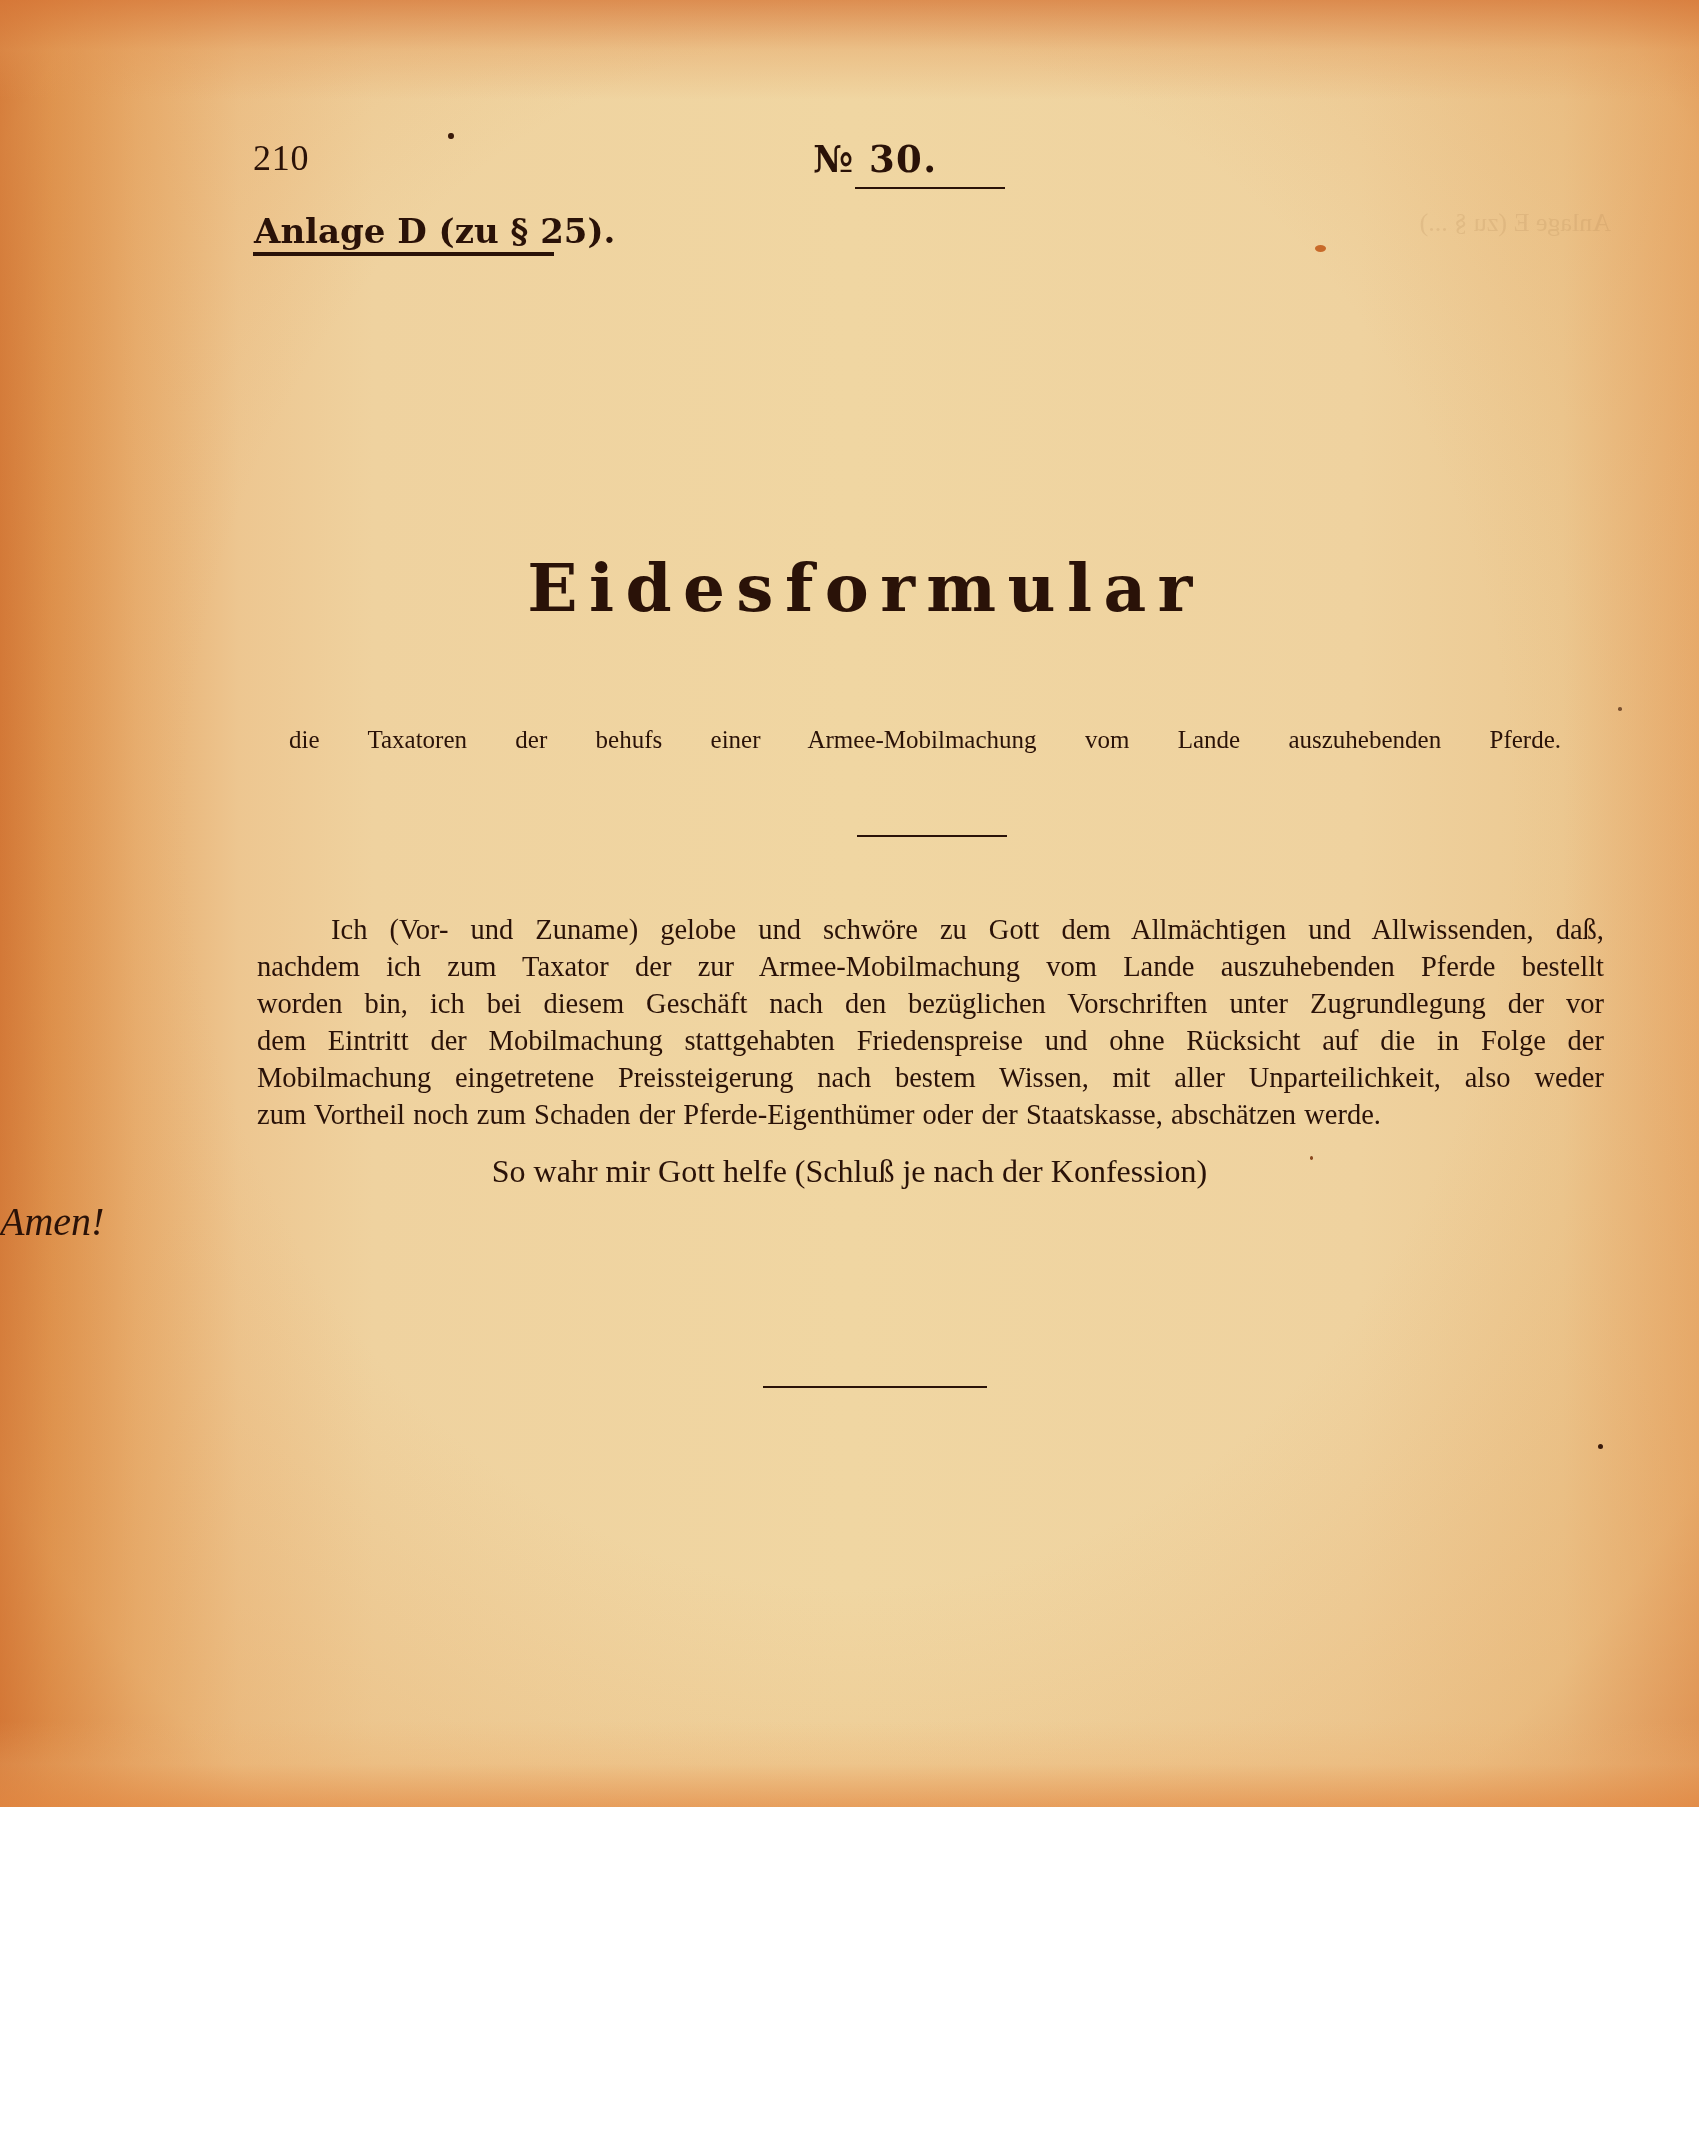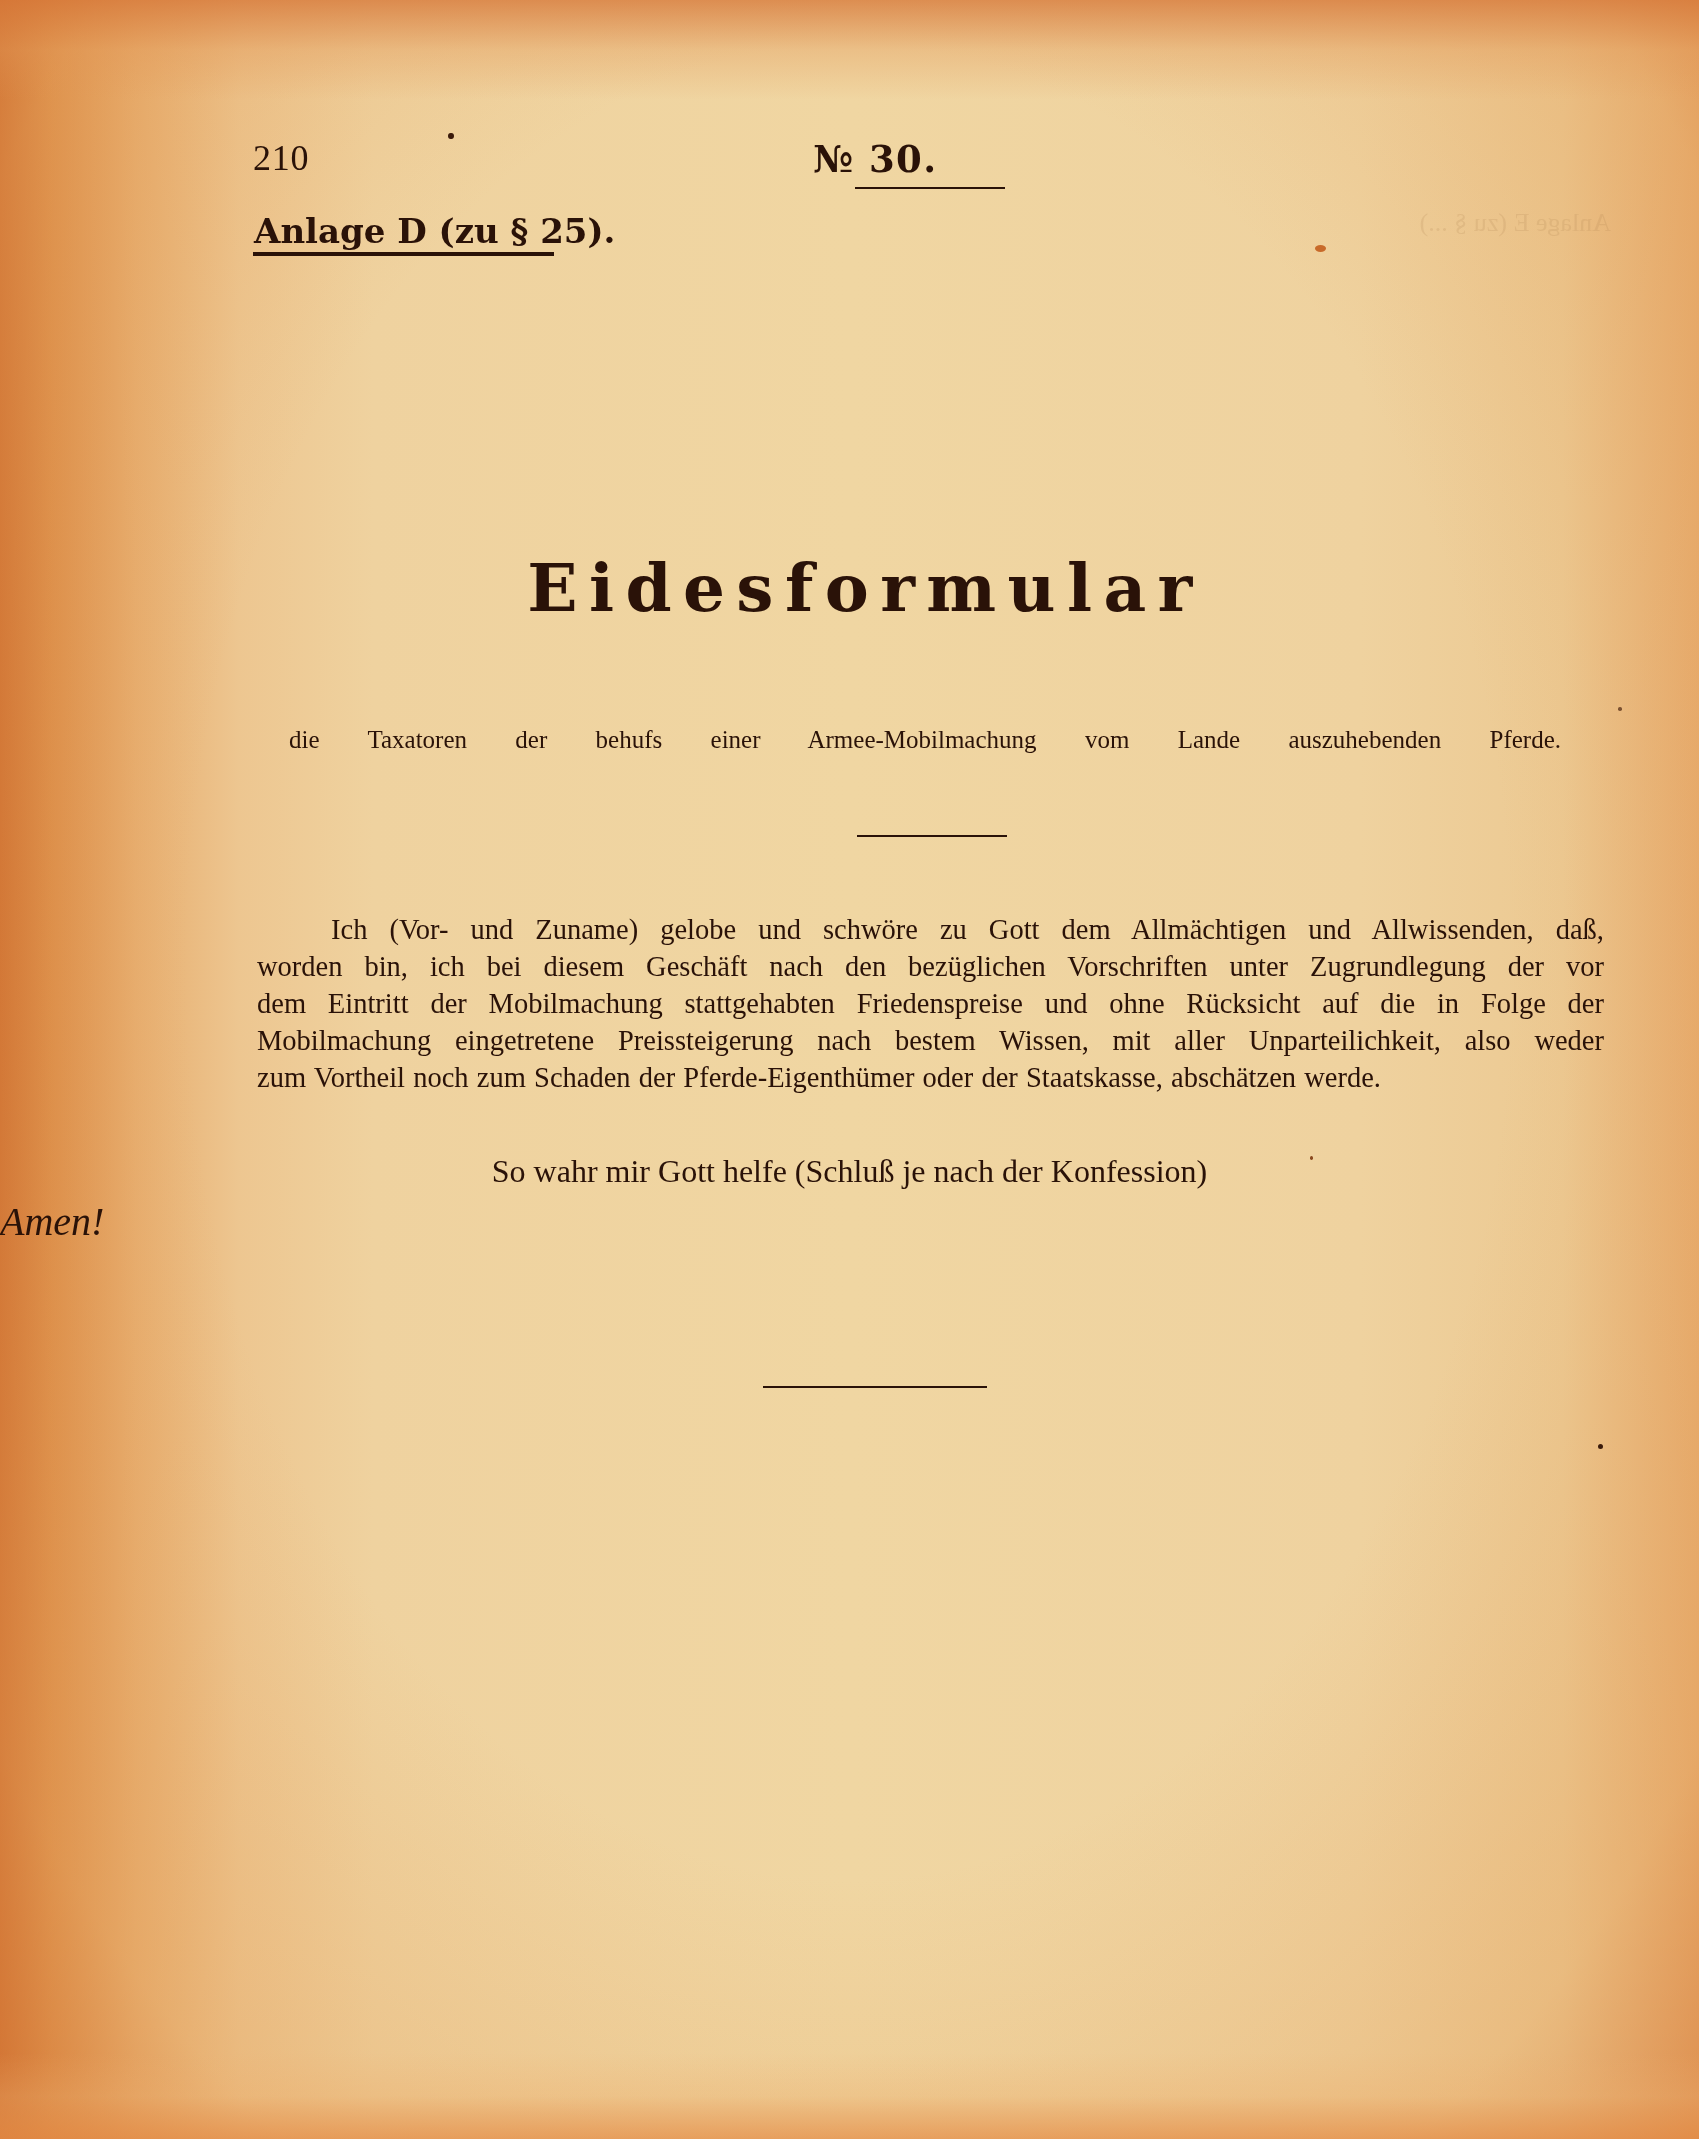--- a/index.html
+++ b/index.html
@@ -1,21 +1,21 @@
 <!DOCTYPE html>
 <html style="font-size:11.4px"><head>
 <meta charset="utf-8">
 <style>
   html, body { margin: 0; padding: 0; }
   body {
     width: 1708px; height: 2151px; background: #ffffff;
     position: relative; overflow: hidden;
   }
   .page {
-    position: absolute; left: 0; top: 0; width: 1699px; height: 2139px;
+    position: absolute; left: 0; top: 0; width: 1699px; height: 1807px;
     background:
       radial-gradient(ellipse at 50% 45%, rgba(242,212,158,0) 0%, rgba(242,212,158,0) 55%, rgba(228,160,90,0.35) 85%, rgba(214,120,55,0.55) 100%),
       linear-gradient(to right, #cf6f2f 0%, #dc8d48 3%, #e7ad6e 8%, #edc690 14%, #efd29f 22%, #f0d6a2 50%, #efd29f 80%, #ecc992 92%, #e8b377 98%, #e7ac6e 100%);
     overflow: hidden;
   }
   .page::before {
     content: ""; position: absolute; left: 0; top: 0; right: 0; height: 100px;
     background: linear-gradient(to bottom, rgba(214,118,55,0.75) 0%, rgba(226,150,85,0.35) 50%, rgba(240,210,160,0) 100%);
   }
   .page::after {
@@ -66,20 +66,21 @@
   <div class="abs ink serif annex-label">Anlage D (zu § 25).</div>
   <div class="abs annex-rule"></div>
 
   <div class="abs ink serif title">Eidesformular</div>
   <div class="abs ink lserif subtitle">die Taxatoren der behufs einer Armee-Mobilmachung vom Lande auszuhebenden Pferde.</div>
 
   <div class="abs short-rule"></div>
 
   <div class="abs ink lserif body-text">
     <span class="body-line first">Ich (Vor- und Zuname) gelobe und schwöre zu Gott dem Allmächtigen und Allwissenden, daß,</span>
+    <span class="body-line">nachdem ich zum Taxator der zur Armee-Mobilmachung vom Lande auszuhebenden Pferde bestellt</span>
     <span class="body-line">worden bin, ich bei diesem Geschäft nach den bezüglichen Vorschriften unter Zugrundlegung der vor</span>
     <span class="body-line">dem Eintritt der Mobilmachung stattgehabten Friedenspreise und ohne Rücksicht auf die in Folge der</span>
     <span class="body-line">Mobilmachung eingetretene Preissteigerung nach bestem Wissen, mit aller Unparteilichkeit, also weder</span>
     <span class="body-line last">zum Vortheil noch zum Schaden der Pferde-Eigenthümer oder der Staatskasse, abschätzen werde.</span>
   </div>
 
   <div class="abs ink lserif closing">So wahr mir Gott helfe (Schluß je nach der Konfession)</div>
   <div class="abs ink lserif amen">Amen!</div>
 
   <div class="abs bottom-rule"></div>

